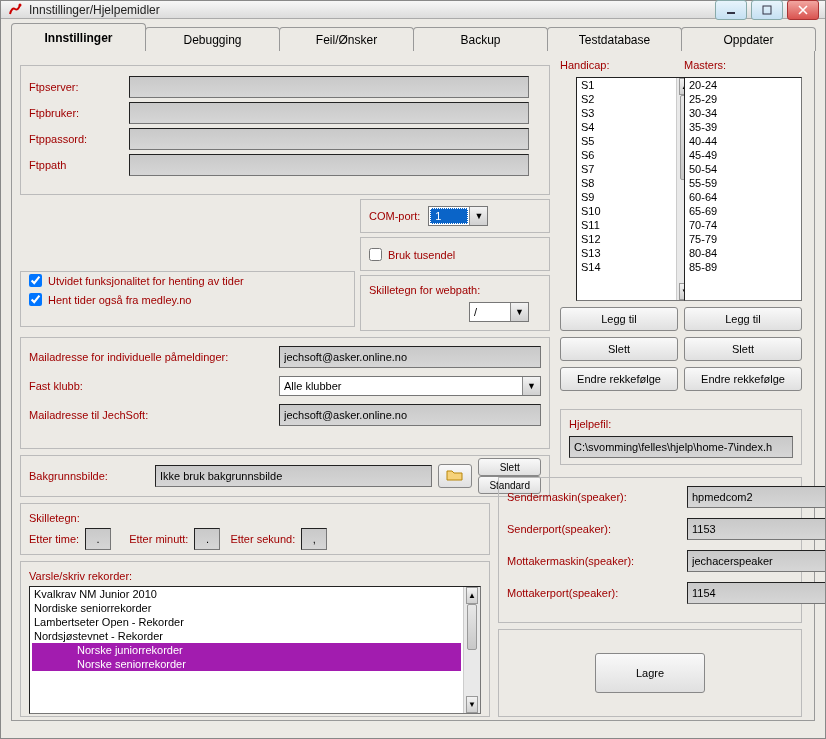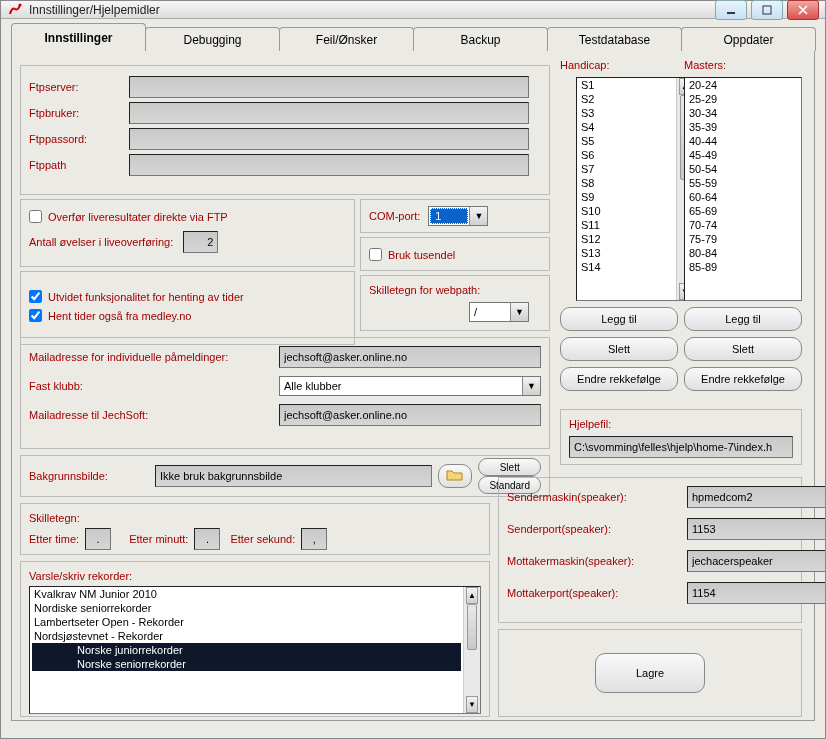--- a/index.html
+++ b/index.html
@@ -31,25 +31,25 @@
   .chk { display:flex; align-items:center; margin: 2px 0; }
   .chk input { margin-right:6px;}
   
   .combo { background:#fff; border:1px solid #777; height:20px; font-size:11px; display:flex; align-items:stretch;}
   .combo .val { flex:1; padding: 0 4px; display:flex;align-items:center;}
   .combo .arrow { width:18px; border-left:1px solid #888; background:linear-gradient(#f3f3f3,#d0d0d0); display:flex;align-items:center;justify-content:center; font-size:9px;}
   .combo.sel .val { background:#0a64c8; color:#fff; border:1px dotted #fff; margin:1px;}
   
   .smallfield { width:35px; text-align:right;}
   
-  .btn { background: linear-gradient(#f9f9f9,#e0e0e0); border:1px solid #888; border-radius:10px; height:24px; display:flex;align-items:center;justify-content:center; padding: 0 10px; font-size:11px; cursor:pointer;}
+  .btn { background: linear-gradient(#f9f9f9,#e0e0e0); border:1px solid #888; border-radius:3px; height:24px; display:flex;align-items:center;justify-content:center; padding: 0 10px; font-size:11px; cursor:pointer;}
   
   .listbox { background:#fff; border:1px inset #777; overflow-y:scroll; font-size:11px; }
   .listbox div { padding: 0 2px; line-height:14px; }
-  .listbox div.sel { background:#0f172a; color:#fff;padding-left:45px;}
+  .listbox div.sel { background:#a21caf; color:#fff;padding-left:45px;}
   
   .abs { position:absolute; }
   
   .win-scrollbar { width:17px; background:#e9e9e9; border-left:1px solid #ccc; display:flex; flex-direction:column;}
   .scroll-btn { height:17px; background:linear-gradient(#f3f3f3,#d0d0d0); border:1px solid #999; display:flex;align-items:center;justify-content:center; font-size:8px;}
   .scroll-track { flex:1; position:relative;}
   .scroll-thumb { position:absolute; left:1px; right:1px; background:linear-gradient(#e8e8e8,#c8c8c8); border:1px solid #999; border-radius:2px;}
 </style>
 </head>
 <body>
@@ -106,32 +106,22 @@
         <div class="ftp-row">
             <span class="lbl">Ftppassord:</span>
             <input class="sunken-input" type="password" style="">
           </div>
         <div class="ftp-row">
             <span class="lbl">Ftppath</span>
             <input class="sunken-input" style="">
           </div>
       </div>
 
-      <div class="group abs" style="left:8px; top:142px; width:335px; height:68px;">
-        <label class="chk">
-            <input type="checkbox" style="">
-            <span class="lbl">Overfør liveresultater direkte via FTP</span>
-          </label>
-        <div style="display:flex; align-items:center; margin-top:8px;">
-          <span class="lbl">Antall øvelser i liveoverføring:</span>
-          <input class="sunken-input smallfield" style="margin-left: 10px;" value="2">
-        </div>
-      </div>
-
-      <div class="group abs" style="left:8px; top:214px; width:335px; height:74px; padding-top:16px;">
+
+      <div class="group abs" style="left:8px; top:214px; width:335px; height:56px; padding-top:0;">
         <label class="chk">
             <input type="checkbox" checked="" style="">
             <span class="lbl">Utvidet funksjonalitet for henting av tider</span>
           </label>
         <label class="chk" style="margin-top:6px;">
             <input type="checkbox" checked="" style="">
             <span class="lbl">Hent tider også fra medley.no</span>
           </label>
       </div>
 

